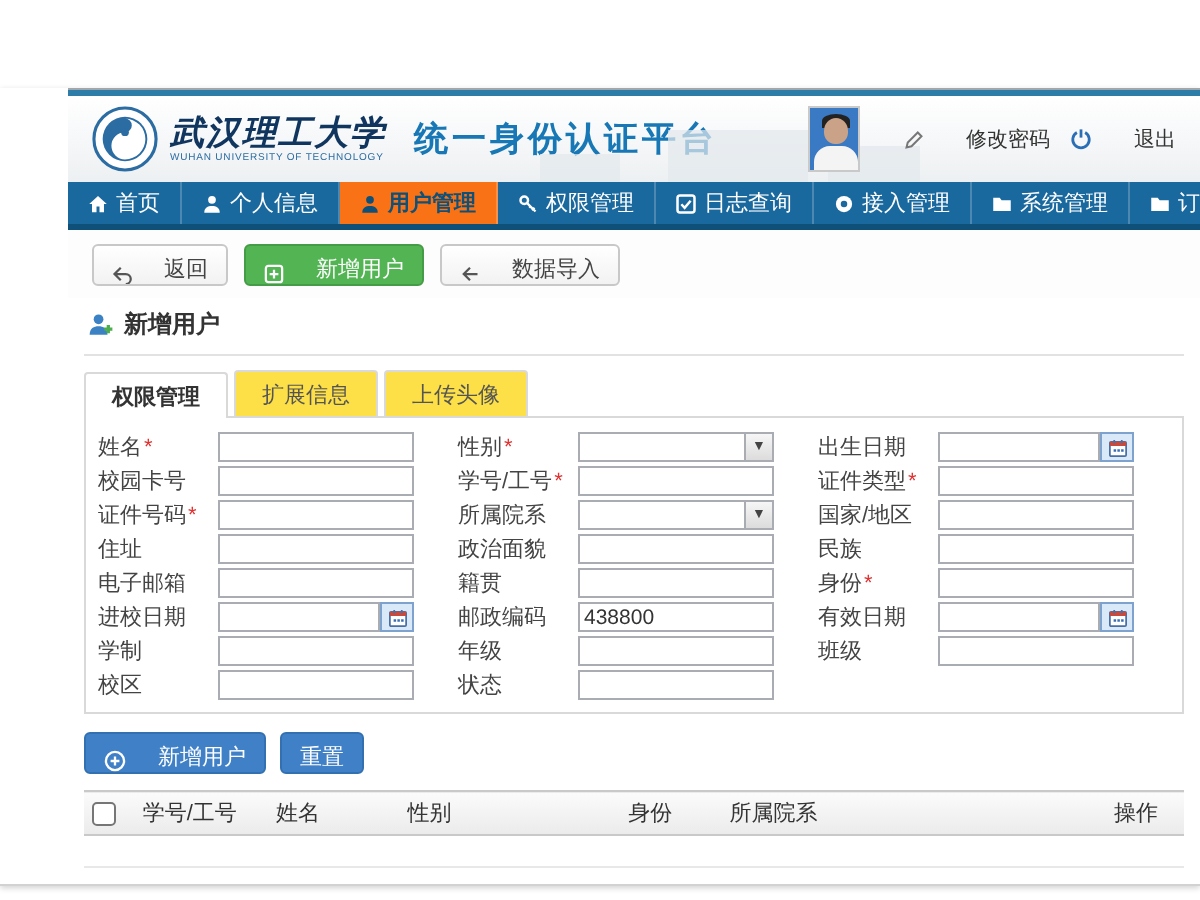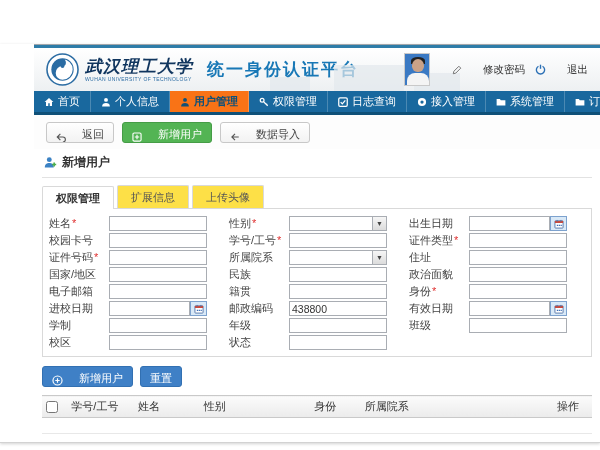--- a/index.html
+++ b/index.html
@@ -300,39 +300,39 @@
             <div class="fcell">
               <span class="flabel">所属院系</span>
               <span class="fctrl">
                 <span class="selbox">
                   <span class="sp"></span>
                   <span class="arr">▼</span>
                 </span>
               </span>
             </div>
             <div class="fcell">
+              <span class="flabel">国家/地区</span>
+              <span class="fctrl">
+                <input type="text" style="">
+              </span>
+            </div>
+            <div class="fcell">
               <span class="flabel">住址</span>
               <span class="fctrl">
                 <input type="text" style="">
               </span>
             </div>
             <div class="fcell">
-              <span class="flabel">国家/地区</span>
+              <span class="flabel">政治面貌</span>
               <span class="fctrl">
                 <input type="text" style="">
               </span>
             </div>
             <div class="fcell">
               <span class="flabel">民族</span>
-              <span class="fctrl">
-                <input type="text" style="">
-              </span>
-            </div>
-            <div class="fcell">
-              <span class="flabel">政治面貌</span>
               <span class="fctrl">
                 <input type="text" style="">
               </span>
             </div>
             <div class="fcell">
               <span class="flabel">电子邮箱</span>
               <span class="fctrl">
                 <input type="text" style="">
               </span>
             </div>

